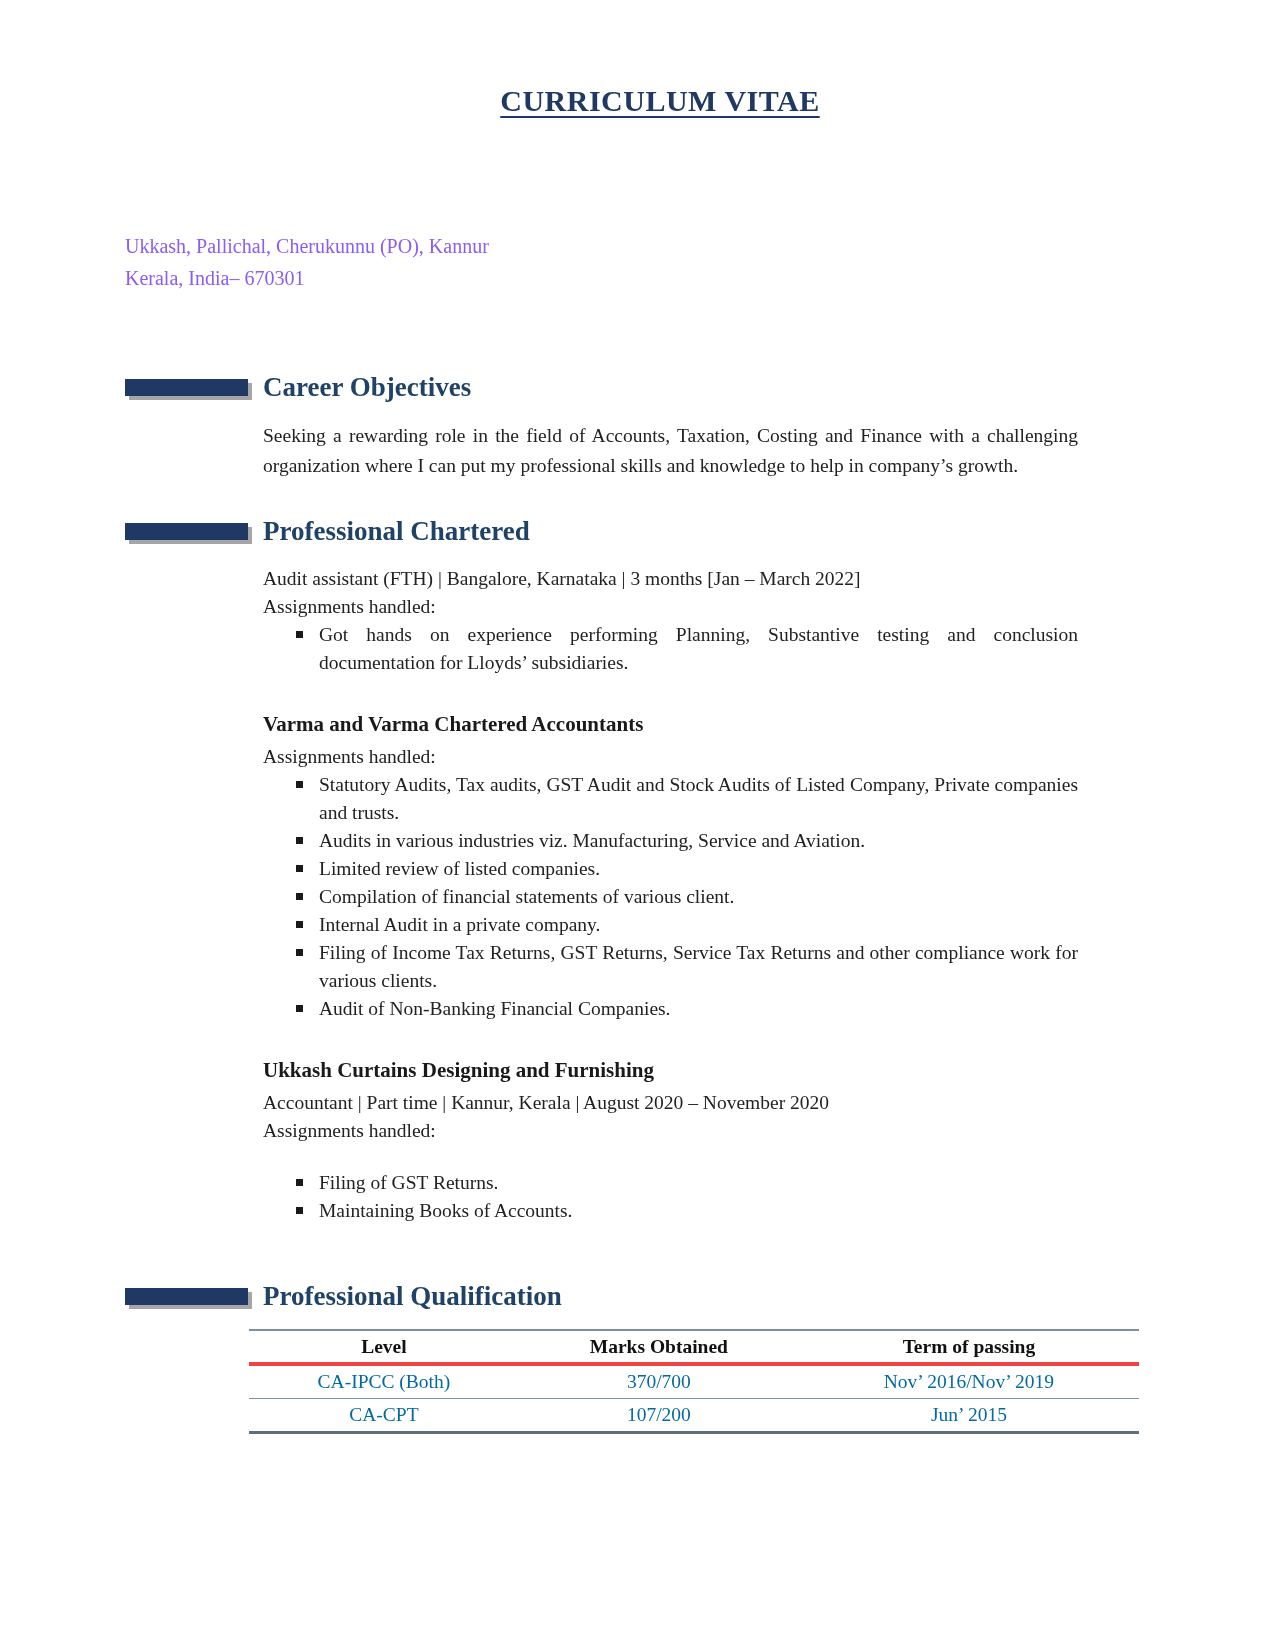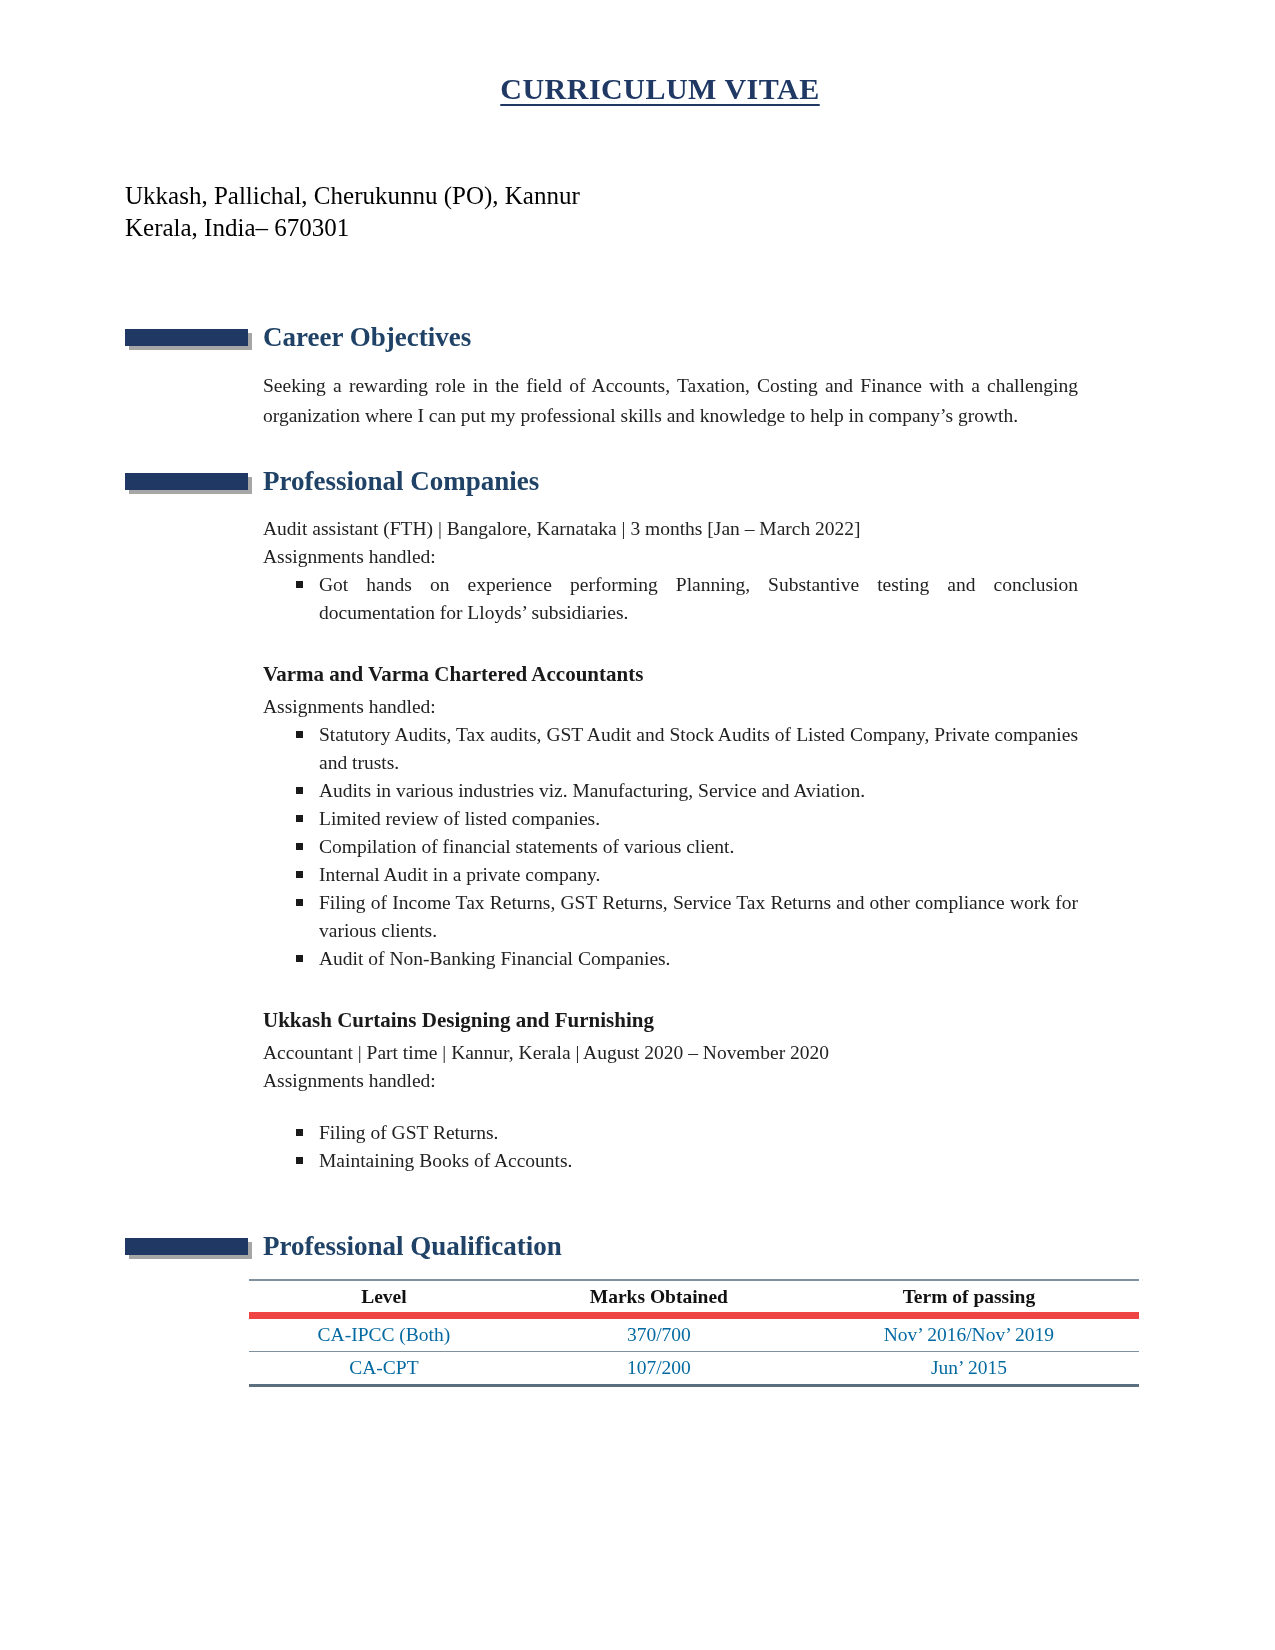--- a/index.html
+++ b/index.html
@@ -10,37 +10,37 @@
     margin: 0 auto;
     background: #ffffff;
     font-family: "Liberation Serif", "DejaVu Serif", serif;
     color: #222222;
     box-sizing: border-box;
     padding: 70px 80px 0 125px;
     overflow: hidden;
   }
   
   .cv-title {
-    margin: 0;
+    margin: 12px;
     text-align: center;
     font-size: 30px;
     line-height: 38px;
     font-weight: bold;
     letter-spacing: 0.5px;
     color: #1f3864;
     text-decoration: underline;
     text-underline-offset: 5px;
     text-decoration-thickness: 2px;
   }
   
   .address {
-    margin-top: 72px;
-    font-size: 25px;
+    margin-top: 110px;
+    font-size: 20px;
     line-height: 32px;
-    color: #000000;
+    color: #8b5cf6;
   }
   
   .sec-head {
     position: relative;
     margin-left: 138px;
     display: flex;
     align-items: flex-end;
   }
   .marker {
     position: absolute;
@@ -109,21 +109,21 @@
   }
   
   table.qual {
     margin: 16px 0 0 124px;
     width: 890px;
     border-collapse: collapse;
     border-top: 2px solid #7f919f;
     border-bottom: 3px solid #5c6f7f;
     font-size: 19.5px;
   }
-  table.qual thead tr { border-bottom: 7px solid #ef4444; }
+  table.qual thead tr { border-bottom: 4px solid #ef4444; }
   table.qual tbody tr:first-child { border-bottom: 1.5px solid #7f919f; }
   table.qual th {
     font-weight: bold;
     color: #111111;
     text-align: center;
     height: 31px;
     padding: 0 6px;
   }
   table.qual td {
     text-align: center;
@@ -148,21 +148,21 @@
     <div class="sec-head">
       <span class="marker"></span>
       <h2>Career Objectives</h2>
     </div>
     <p class="objective">Seeking a rewarding role in the field of Accounts, Taxation, Costing and Finance with a challenging organization where I can put my professional skills and knowledge to help in company’s growth.</p>
   </section>
 
   <section class="sec-experience">
     <div class="sec-head">
       <span class="marker"></span>
-      <h2>Professional Companies</h2>
+      <h2>Professional Chartered</h2>
     </div>
     <div class="jobs" id="jobs">
       <div class="job">
         <div class="meta">Audit assistant (FTH) | Bangalore, Karnataka | 3 months [Jan – March 2022]</div>
         <div class="label">Assignments handled:</div>
         <ul class="bullets">
 
       <li><span class="sq"></span><span class="btxt">Got hands on experience performing Planning, Substantive testing and conclusion documentation for Lloyds’ subsidiaries.</span></li>
     </ul>
       </div>

